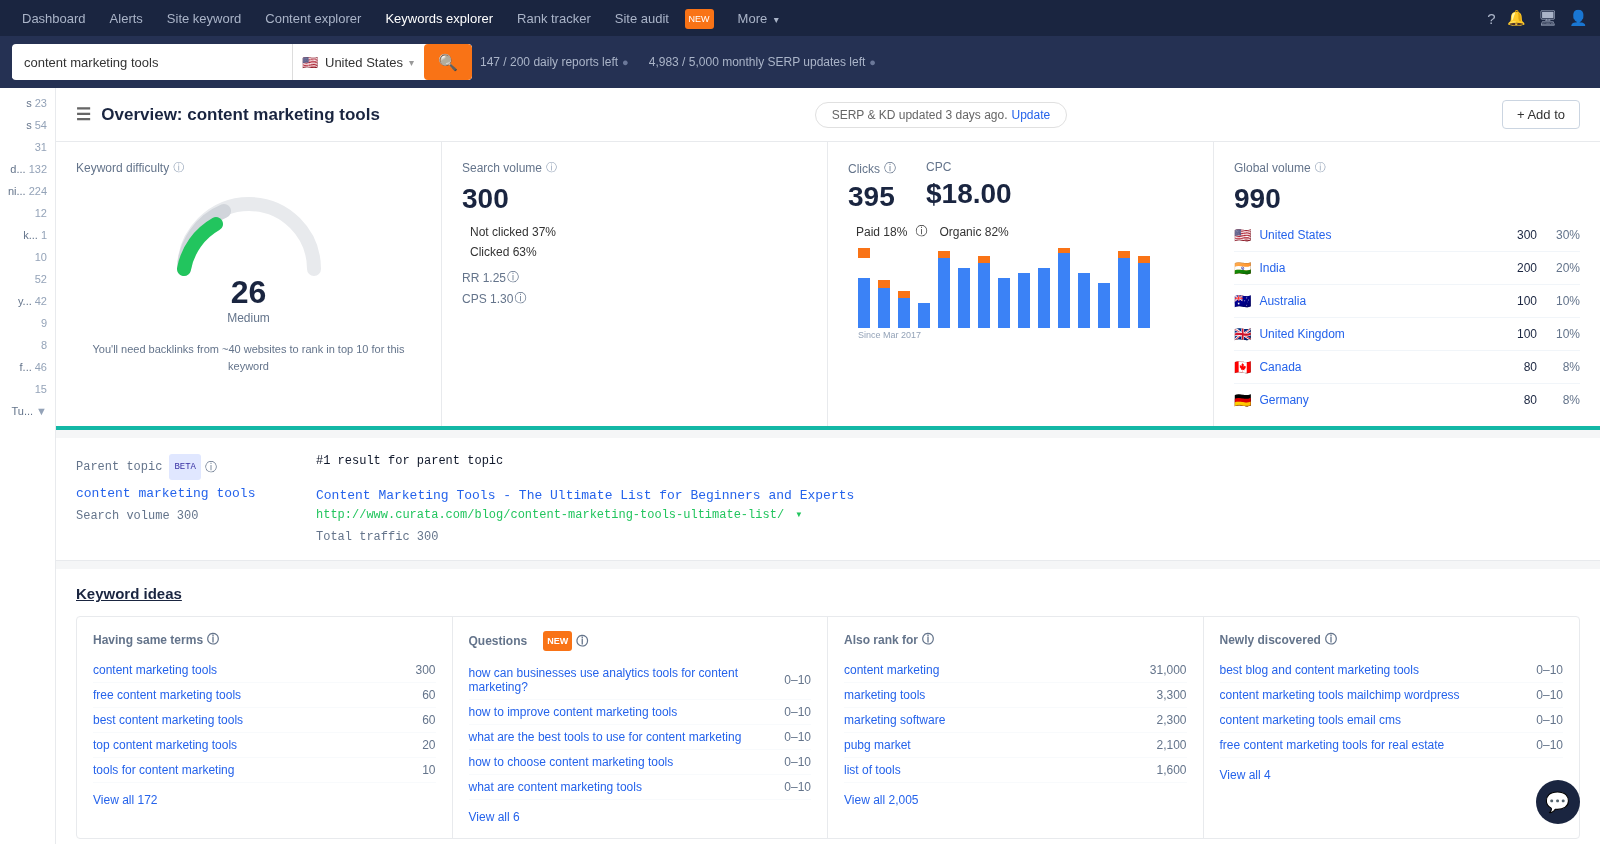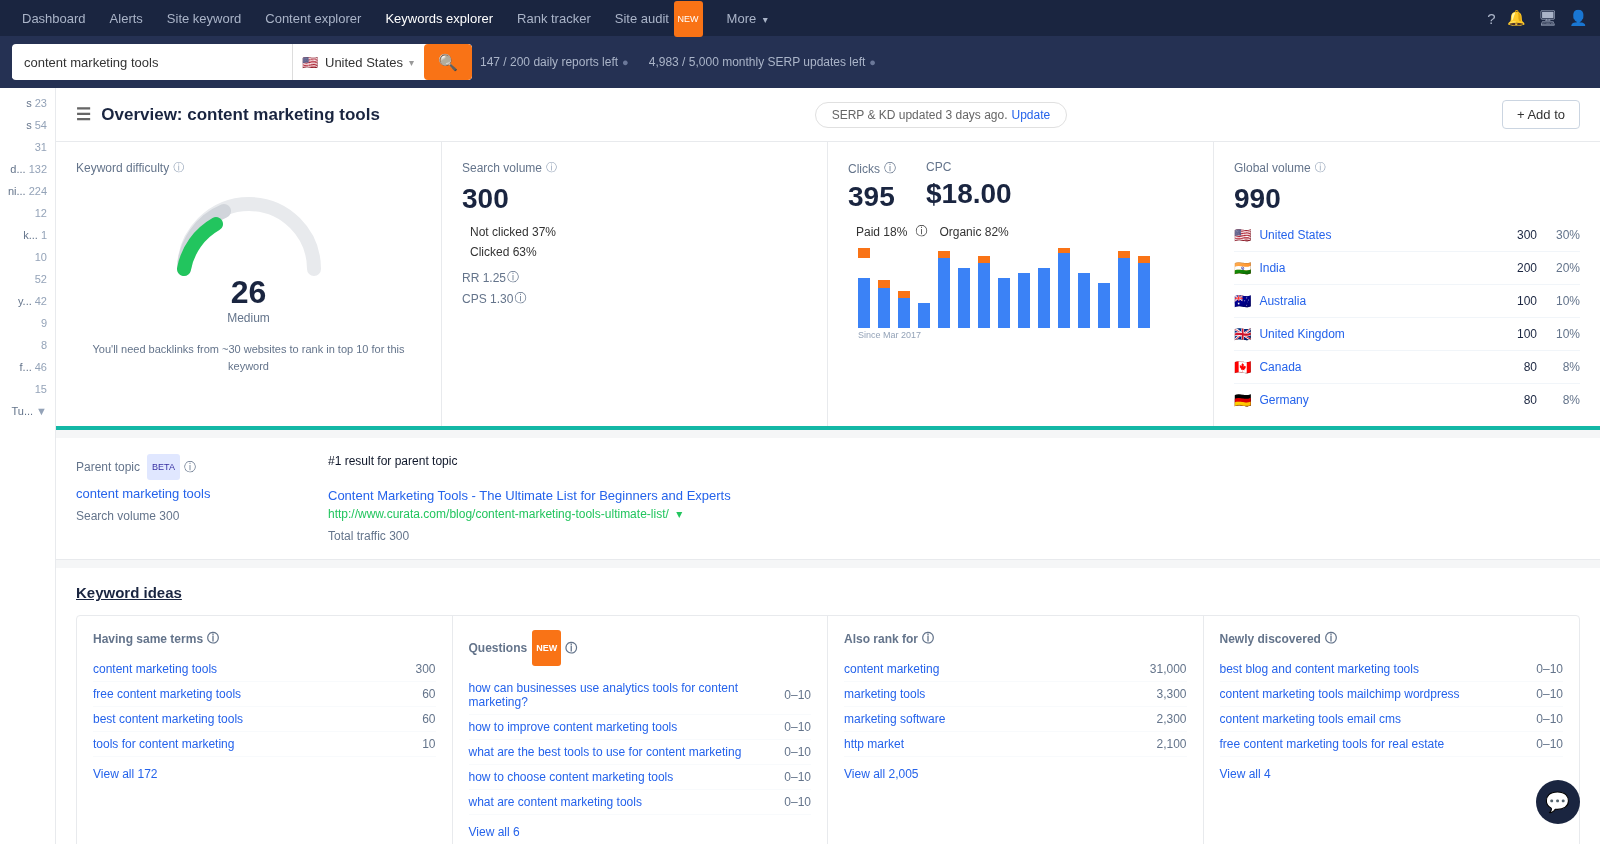--- a/index.html
+++ b/index.html
@@ -13,21 +13,21 @@
       padding: 0 12px;
       height: 36px;
       color: #aab4c8;
       font-size: 13px;
     }
     .top-nav .nav-items { display: flex; align-items: center; gap: 4px; flex: 1; }
     .top-nav .nav-item { color: #aab4c8; padding: 6px 10px; cursor: pointer; white-space: nowrap; font-size: 13px; }
     .top-nav .nav-item.active { color: #fff; }
     .top-nav .nav-right { display: flex; align-items: center; gap: 12px; }
     .top-nav .nav-right .icon-btn { color: #aab4c8; cursor: pointer; font-size: 15px; }
-    .new-badge { background: #f97316; color: #fff; font-size: 9px; padding: 13px 4px; border-radius: 3px; margin-left: 1px; vertical-align: middle; }
+    .new-badge { background: #f97316; color: #fff; font-size: 9px; padding: 5px 4px; border-radius: 3px; margin-left: 12px; vertical-align: middle; }
 
     
     .search-bar {
       background: #253153;
       padding: 8px 12px;
       display: flex;
       align-items: center;
       gap: 8px;
     }
     .search-input-wrap {
@@ -181,21 +181,22 @@
     .country-row .cpct { color: #64748b; min-width: 35px; text-align: right; }
     .country-divider { border: none; border-top: 1px solid #f1f5f9; }
 
     
     .parent-topic-section {
       background: #fff;
       border-bottom: 1px solid #e8eaed;
       padding: 16px 20px;
       display: grid;
       grid-template-columns: 220px 1fr;
-      gap: 32px;
+      gap: 20px;
+      font-family: Liberation Mono, monospace;
     }
     .beta-badge { background: #e0e7ff; color: #3730a3; font-size: 9px; padding: 8px 5px; border-radius: 3px; vertical-align: middle; margin-left: 3px; }
     .pt-label { font-size: 12px; color: #64748b; margin-bottom: 6px; display: flex; align-items: center; gap: 4px; }
     .pt-link { color: #2563eb; font-size: 13px; cursor: pointer; text-decoration: none; }
     .pt-sv { font-size: 12px; color: #64748b; margin-top: 8px; }
     .pt-result-title { font-size: 12px; color: #0f172a; margin-bottom: 20px; }
     .pt-article-link { color: #2563eb; font-size: 13px; text-decoration: none; }
     .pt-url { color: #22c55e; font-size: 12px; margin-top: 4px; }
     .pt-traffic { font-size: 12px; color: #64748b; margin-top: 8px; }
 
@@ -399,21 +400,21 @@
 
             <path d="M 15 80 A 65 65 0 0 1 145 80" fill="none" stroke="#e8eaed" stroke-width="14" stroke-linecap="round"></path>
 
             <path d="M 15 80 A 65 65 0 0 1 55 22" fill="none" stroke="#d1d5db" stroke-width="14" stroke-linecap="round"></path>
 
             <path d="M 15 80 A 65 65 0 0 1 47 35" fill="none" stroke="#22c55e" stroke-width="14" stroke-linecap="round"></path>
           </svg>
           <div class="gauge-value">26</div>
           <div class="gauge-label">Medium</div>
         </div>
-        <div class="gauge-note">You'll need backlinks from ~30 websites to rank in top 10 for this keyword</div>
+        <div class="gauge-note">You'll need backlinks from ~40 websites to rank in top 10 for this keyword</div>
       </div>
 
       <div class="metric-card">
         <div class="metric-title">
           <span>Search volume</span>
           <span class="help-icon">ⓘ</span>
         </div>
         <div class="sv-main-val">300</div>
         <div class="sv-stats">
           <div class="sv-stat-row">
@@ -588,20 +589,24 @@
           </div>
           <div class="ki-row">
             <a class="ki-kw" href="#">free content marketing tools</a>
             <span class="ki-val">60</span>
           </div>
           <div class="ki-row">
             <a class="ki-kw" href="#">best content marketing tools</a>
             <span class="ki-val">60</span>
           </div>
           <div class="ki-row">
+            <a class="ki-kw" href="#">top content marketing tools</a>
+            <span class="ki-val">20</span>
+          </div>
+          <div class="ki-row">
             <a class="ki-kw" href="#">tools for content marketing</a>
             <span class="ki-val">10</span>
           </div>
           <div class="view-all">View all 172</div>
         </div>
 
         <div class="ki-col">
           <div class="ki-col-title">
             <span>Questions</span>
             <span class="new-badge">NEW</span>
@@ -641,22 +646,26 @@
           </div>
           <div class="ki-row">
             <a class="ki-kw" href="#">marketing tools</a>
             <span class="ki-val">3,300</span>
           </div>
           <div class="ki-row">
             <a class="ki-kw" href="#">marketing software</a>
             <span class="ki-val">2,300</span>
           </div>
           <div class="ki-row">
-            <a class="ki-kw" href="#">http market</a>
+            <a class="ki-kw" href="#">pubg market</a>
             <span class="ki-val">2,100</span>
+          </div>
+          <div class="ki-row">
+            <a class="ki-kw" href="#">list of tools</a>
+            <span class="ki-val">1,600</span>
           </div>
           <div class="view-all">View all 2,005</div>
         </div>
 
         <div class="ki-col">
           <div class="ki-col-title">
             <span>Newly discovered</span>
             <span class="help-icon">ⓘ</span>
           </div>
           <div class="ki-row">

